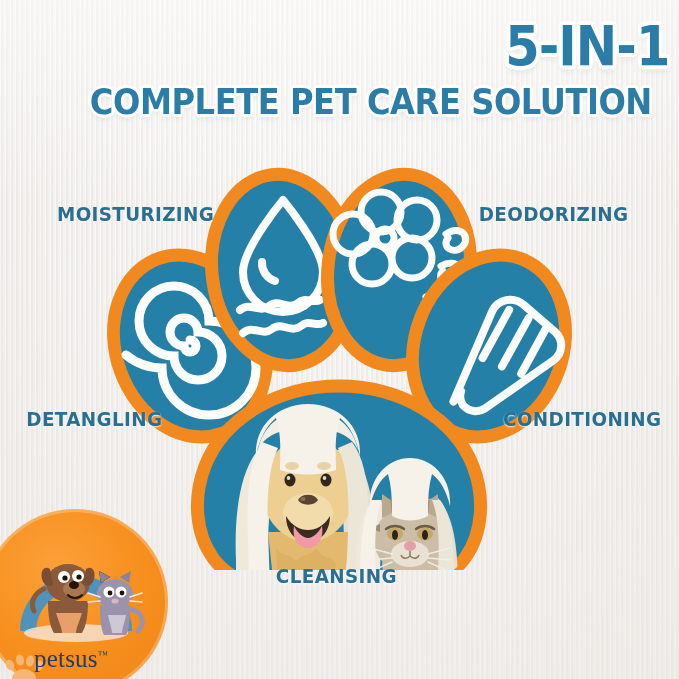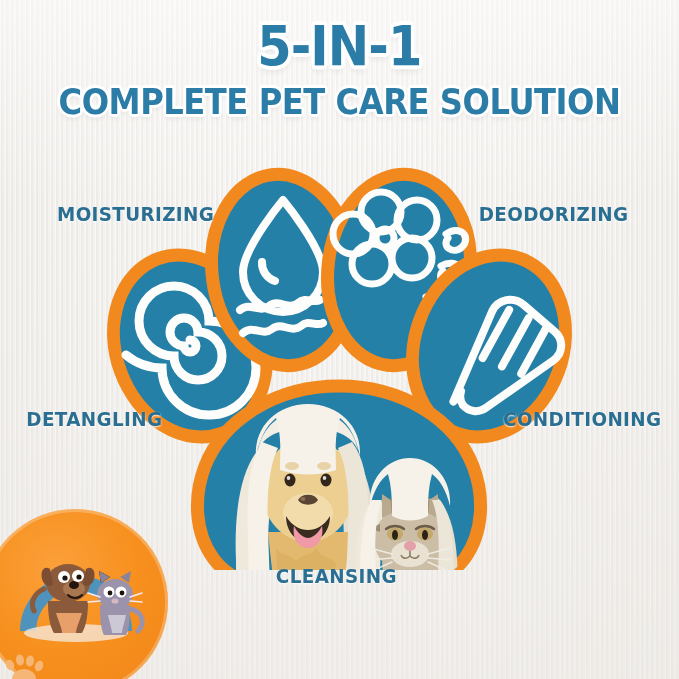--- a/index.html
+++ b/index.html
@@ -16,21 +16,21 @@
       linear-gradient(180deg, rgba(255,255,255,.55) 0%, rgba(244,242,239,0) 30%, rgba(238,235,231,.5) 100%),
       repeating-linear-gradient(90deg,
         rgba(255,255,255,.55) 0px, rgba(255,255,255,.55) 1px,
         rgba(233,230,226,.55) 1px, rgba(233,230,226,.55) 3px,
         rgba(248,246,243,.4) 3px, rgba(248,246,243,.4) 5px),
       radial-gradient(ellipse at 50% 40%, #f8f7f5 0%, #f1efec 60%, #e9e6e2 100%);
     pointer-events:none;
   }
 
   
-  .title-block{ position:absolute; top:14px; left:0; width:679px; text-align:center; z-index:6; }
+  .title-block{ position:absolute; top:14px; left:0; width:679px; text-align:right; z-index:6; }
   .t-main{
     font-size:55px; font-weight:bold; letter-spacing:-1px;
     color:#2b7ca6; font-family:"DejaVu Sans", sans-serif;
     transform:scaleX(.9); display:inline-block;
     text-shadow:
       -3px -3px 0 #fff, 3px -3px 0 #fff, -3px 3px 0 #fff, 3px 3px 0 #fff,
       -4px 0 0 #fff, 4px 0 0 #fff, 0 -4px 0 #fff, 0 4px 0 #fff,
       0 0 9px rgba(255,255,255,.95), 0 5px 7px rgba(120,120,120,.22);
   }
   .t-sub{
@@ -323,14 +323,15 @@
       </g>
 
       <g fill="#f6b776">
         <ellipse cx="28" cy="156" rx="4" ry="5.5" transform="rotate(-20 28 156)"></ellipse>
         <ellipse cx="38" cy="151" rx="4" ry="5.5" transform="rotate(-8 38 151)"></ellipse>
         <ellipse cx="48" cy="152" rx="4" ry="5.5" transform="rotate(8 48 152)"></ellipse>
         <ellipse cx="57" cy="157" rx="4" ry="5.5" transform="rotate(20 57 157)"></ellipse>
         <ellipse cx="42" cy="170" rx="12" ry="10"></ellipse>
       </g>
     </svg>
+    <div class="brand"><span>petsus</span><span class="tm">™</span></div>
   </div>
 </div>
 
 </body></html>

